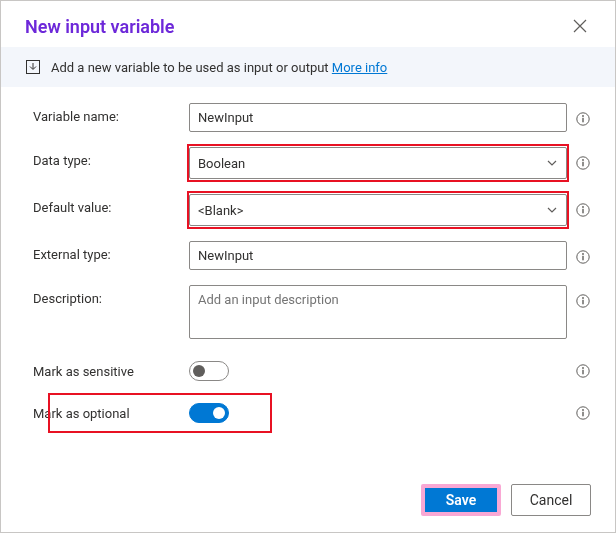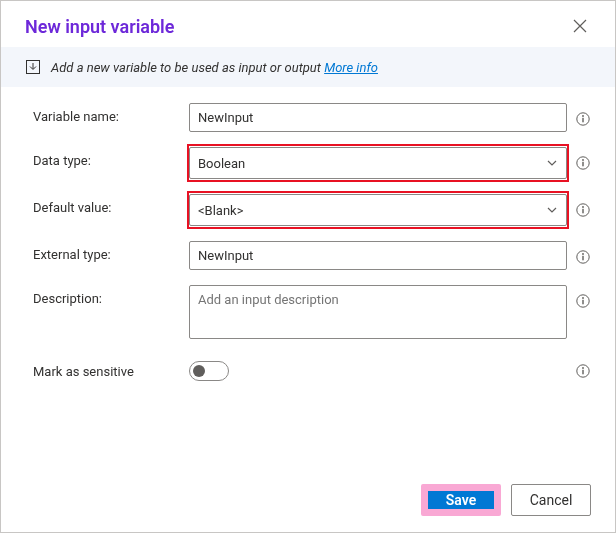--- a/index.html
+++ b/index.html
@@ -39,21 +39,20 @@
     color: #605e5c;
   }
   .info-banner {
     background: #f3f6fb;
     display: flex;
     align-items: center;
     gap: 10px;
     padding: 12px 24px;
     font-size: 13px;
     color: #323130;
-    font-style: italic;
   }
   .info-banner .icon-slot {
     flex-shrink: 0;
     display:flex;align-items:center;justify-content:center;
   }
   .info-banner a {
     color: #0078d4;
     text-decoration: underline;
     cursor: pointer;
   }
@@ -180,21 +179,21 @@
     height: 32px;
     border-radius: 2px;
     font-size: 14px;
     font-family: inherit;
     cursor: pointer;
     padding: 0 16px;
   }
   .btn-primary {
     background: #0078d4;
     color: #fff;
-    border: 7px solid #f9a8d4;
+    border: 4px solid #f9a8d4;
     font-weight: 600;
   }
   .btn-secondary {
     background: #fff;
     color: #323130;
     border: 1px solid #8a8886;
   }
 </style>
 </head>
 <body>
@@ -317,20 +316,34 @@
       </div>
       <div class="info-icon">
         <svg width="14" height="14" viewBox="0 0 14 14">
             <circle cx="7" cy="7" r="6.2" stroke="#605e5c" stroke-width="1" fill="none"></circle>
             <circle cx="7" cy="4" r="0.9" fill="#605e5c"></circle>
             <rect x="6.3" y="5.8" width="1.4" height="4.5" fill="#605e5c"></rect>
           </svg>
       </div>
     </div>
 
+    <div class="row center" style="margin-top:22px;position:relative;">
+      <div class="hi-optional"></div>
+      <div class="row-label">Mark as optional</div>
+      <div class="row-control">
+        <div class="toggle on"></div>
+      </div>
+      <div class="info-icon">
+        <svg width="14" height="14" viewBox="0 0 14 14">
+            <circle cx="7" cy="7" r="6.2" stroke="#605e5c" stroke-width="1" fill="none"></circle>
+            <circle cx="7" cy="4" r="0.9" fill="#605e5c"></circle>
+            <rect x="6.3" y="5.8" width="1.4" height="4.5" fill="#605e5c"></rect>
+          </svg>
+      </div>
+    </div>
 
   </div>
 
   <div class="footer">
     <button class="btn btn-primary">Save</button>
     <button class="btn btn-secondary">Cancel</button>
   </div>
 
 </div>
 

